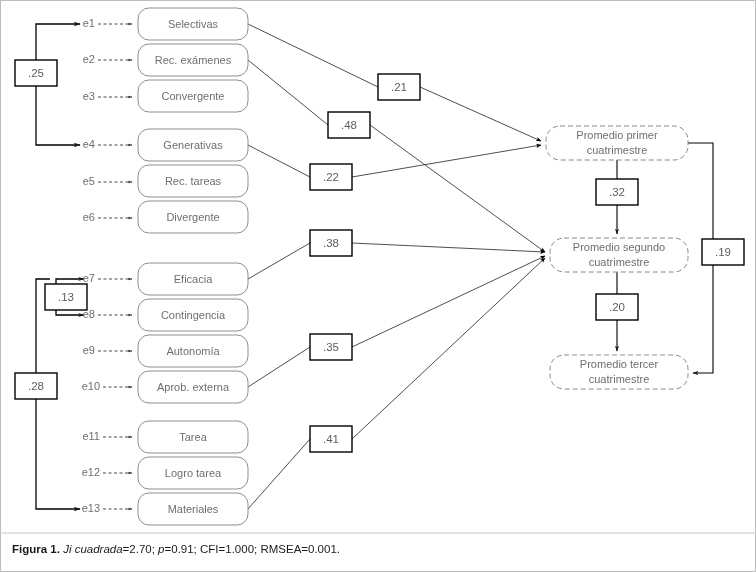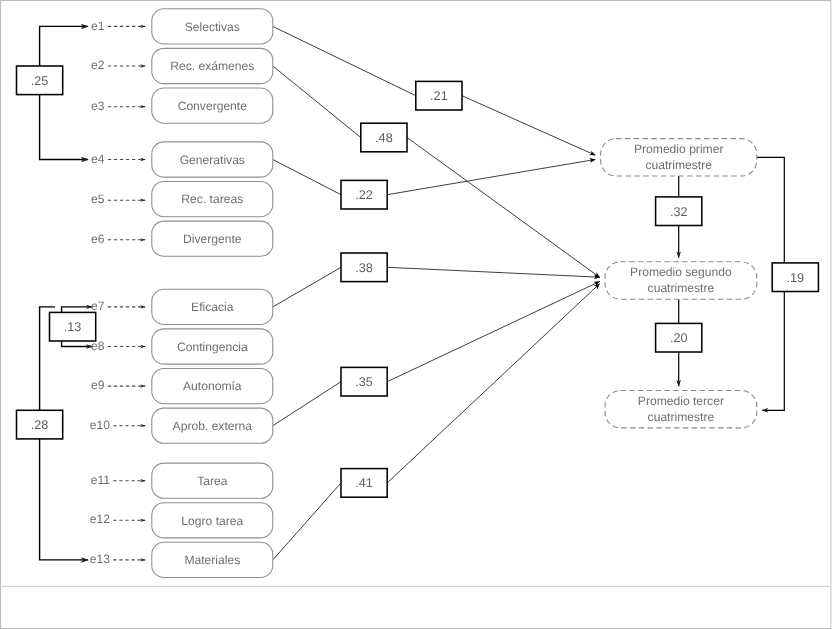--- a/index.html
+++ b/index.html
@@ -330,14 +330,18 @@
         <rect class="coef-rect" x="45" y="284" width="42" height="26"></rect>
         <text class="coef-label" x="66" y="298">.13</text>
       </g>
       <g>
         <rect class="coef-rect" x="15" y="373" width="42" height="26"></rect>
         <text class="coef-label" x="36" y="387">.28</text>
       </g>
     </g>
   </svg>
 
+  <div id="caption">
+    <span class="cap-strong">Figura 1.</span>
+    <span class="cap-ital">Ji cuadrada</span><span>=2.70; </span><span class="cap-ital">p</span><span>=0.91; CFI=1.000; RMSEA=0.001.</span>
+  </div>
 
 </div>
 
 </body></html>

